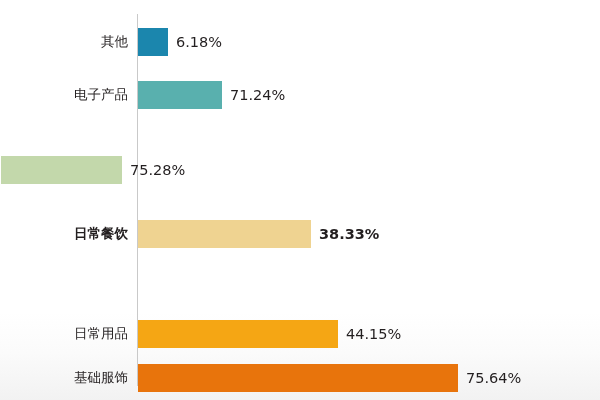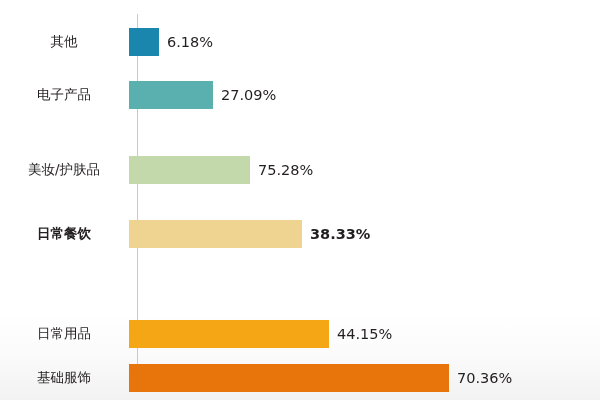--- a/index.html
+++ b/index.html
@@ -29,21 +29,22 @@
   }
   .bar-row {
     position: absolute;
     left: 0;
     width: 600px;
     display: flex;
     align-items: center;
   }
   .bar-label {
     width: 128px;
-    text-align: center;
+    text-align: right;
+    padding-right: 9px;
     font-size: 13.5px;
     color: #231f20;
     white-space: nowrap;
     line-height: 1;
   }
   .bar-wrap {
     display: flex;
     align-items: center;
     margin-left: 1px;
   }
@@ -70,26 +71,25 @@
     <div class="bar-wrap">
       <div class="bar" style="width:30px;background:#1b86ad;"></div>
       <div class="bar-value">6.18%</div>
     </div>
   </div>
 
   <div class="bar-row" style="top:81px;">
     <div class="bar-label">电子产品</div>
     <div class="bar-wrap">
       <div class="bar" style="width:84px;background:#59b0ae;"></div>
-      <div class="bar-value">27.09%</div>
+      <div class="bar-value">71.24%</div>
     </div>
   </div>
 
   <div class="bar-row" style="top:156px;">
-    <div class="bar-label">美妆/护肤品</div>
     <div class="bar-wrap">
       <div class="bar" style="width:121px;background:#c3d8ab;"></div>
       <div class="bar-value">75.28%</div>
     </div>
   </div>
 
   <div class="bar-row" style="top:220px;font-weight:bold;">
     <div class="bar-label">日常餐饮</div>
     <div class="bar-wrap">
       <div class="bar" style="width:173px;background:#efd391;"></div>
@@ -102,17 +102,17 @@
     <div class="bar-wrap">
       <div class="bar" style="width:200px;background:#f5a614;"></div>
       <div class="bar-value">44.15%</div>
     </div>
   </div>
 
   <div class="bar-row" style="top:364px;">
     <div class="bar-label">基础服饰</div>
     <div class="bar-wrap">
       <div class="bar" style="width:320px;background:#e8740c;"></div>
-      <div class="bar-value">70.36%</div>
+      <div class="bar-value">75.64%</div>
     </div>
   </div>
 
 </div>
 
 </body></html>

